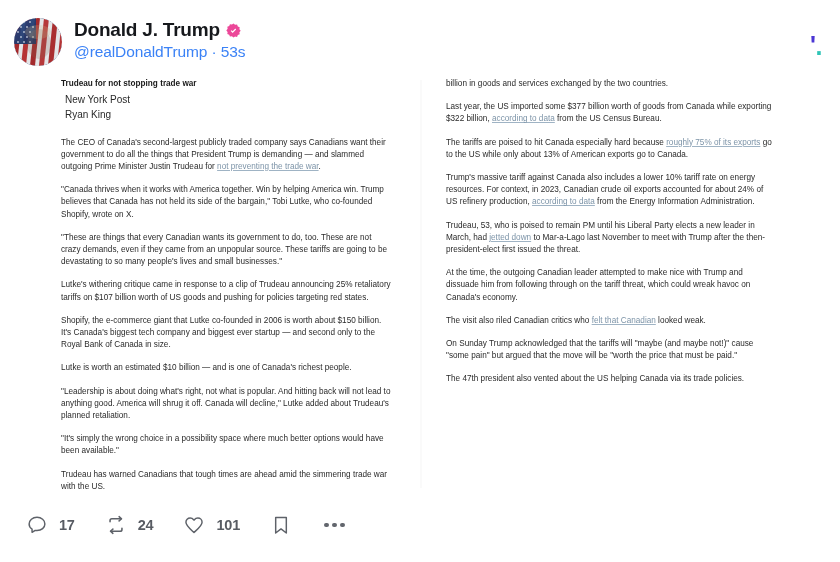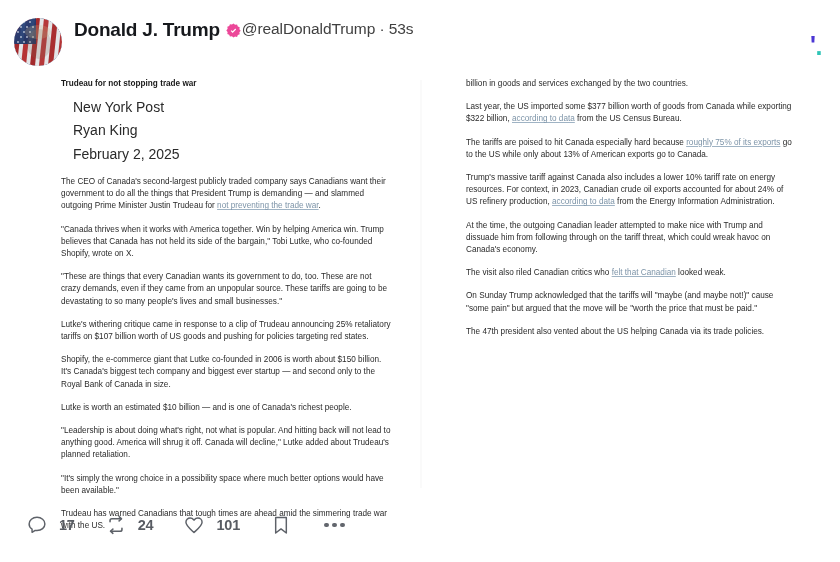--- a/index.html
+++ b/index.html
@@ -27,33 +27,33 @@
   .avatar {
     width: 48px; height: 48px;
     border-radius: 50%;
     overflow: hidden;
     flex: 0 0 auto;
     background: #2a3b6e;
     position: relative;
   }
   .avatar svg { display: block; width: 48px; height: 48px; }
 
-  .namecol { display: flex; flex-direction: row; gap: 1px; padding-top: 1px; }
+  .namecol { display: flex; flex-direction: column; gap: 1px; padding-top: 1px; }
   .nameline { display: flex; align-items: center; gap: 6px; }
   .displayname {
     font-size: 19px;
     font-weight: bold;
     color: #16181c;
     letter-spacing: -0.2px;
     line-height: 22px;
   }
   .verified { width: 15px; height: 15px; display: block; }
   .handleline {
     font-size: 15.5px;
-    color: #404040;
+    color: #3b82f6;
     line-height: 20px;
     letter-spacing: -0.1px;
   }
 
   
   .brand {
     position: absolute;
     right: 18px; top: 33px;
     display: flex;
     align-items: baseline;
@@ -79,41 +79,41 @@
     left: 0; top: 78px;
     width: 795px;
     height: 418px;
   }
   .col {
     position: absolute;
     top: 0;
     width: 330px;
   }
   .col-left  { left: 61px; }
-  .col-right { left: 466px; }
+  .col-right { left: 446px; }
 
   .divider {
     position: absolute;
     left: 420px; top: 2px;
     width: 2px; height: 408px;
     background: #fafafa;
   }
 
   .art-title {
     font-size: 8.2px;
     font-weight: bold;
     color: #1a1a1a;
     line-height: 11.5px;
     margin: 0 0 0 0;
   }
   .art-meta {
-    font-size: 14px;
+    font-size: 10px;
     color: #2a2a2a;
     line-height: 11.5px;
-    margin: 12px;
+    margin: 4px;
   }
   .para {
     font-size: 8.2px;
     color: #2a2a2a;
     line-height: 12.2px;
     margin: 0 0 11px 0;
     text-align: left;
   }
   .para.first { margin-top: 16px; }
   a.lnk {
@@ -236,40 +236,40 @@
       <span class="end-dot">.</span>
   </div>
 
   <div class="article">
     <div class="divider"></div>
 
     <div class="col col-left">
       <div class="art-title">Trudeau for not stopping trade war</div>
       <div class="art-meta">New York Post</div>
       <div class="art-meta">Ryan King</div>
-      <div class="art-meta">February 2, 2025</div>
       <div id="left-body">
           <div class="para first">The CEO of Canada's second-largest publicly traded company says Canadians want their government to do all the things that President Trump is demanding — and slammed outgoing Prime Minister Justin Trudeau for <a class="lnk" href="#">not preventing the trade war</a>.</div>
           <div class="para">"Canada thrives when it works with America together. Win by helping America win. Trump believes that Canada has not held its side of the bargain," Tobi Lutke, who co-founded Shopify, wrote on X.</div>
           <div class="para">"These are things that every Canadian wants its government to do, too. These are not crazy demands, even if they came from an unpopular source. These tariffs are going to be devastating to so many people's lives and small businesses."</div>
           <div class="para">Lutke's withering critique came in response to a clip of Trudeau announcing 25% retaliatory tariffs on $107 billion worth of US goods and pushing for policies targeting red states.</div>
           <div class="para">Shopify, the e-commerce giant that Lutke co-founded in 2006 is worth about $150 billion. It's Canada's biggest tech company and biggest ever startup — and second only to the Royal Bank of Canada in size.</div>
           <div class="para">Lutke is worth an estimated $10 billion — and is one of Canada's richest people.</div>
           <div class="para">"Leadership is about doing what's right, not what is popular. And hitting back will not lead to anything good. America will shrug it off. Canada will decline," Lutke added about Trudeau's planned retaliation.</div>
           <div class="para">"It's simply the wrong choice in a possibility space where much better options would have been available."</div>
           <div class="para">Trudeau has warned Canadians that tough times are ahead amid the simmering trade war with the US.</div>
         </div>
     </div>
 
     <div class="col col-right">
       <div id="right-body">
           <div class="para">billion in goods and services exchanged by the two countries.</div>
           <div class="para">Last year, the US imported some $377 billion worth of goods from Canada while exporting $322 billion, <a class="lnk" href="#">according to data</a> from the US Census Bureau.</div>
           <div class="para">The tariffs are poised to hit Canada especially hard because <a class="lnk" href="#">roughly 75% of its exports</a> go to the US while only about 13% of American exports go to Canada.</div>
           <div class="para">Trump's massive tariff against Canada also includes a lower 10% tariff rate on energy resources. For context, in 2023, Canadian crude oil exports accounted for about 24% of US refinery production, <a class="lnk" href="#">according to data</a> from the Energy Information Administration.</div>
+          <div class="para">Trudeau, 53, who is poised to remain PM until his Liberal Party elects a new leader in March, had <a class="lnk" href="#">jetted down</a> to Mar-a-Lago last November to meet with Trump after the then-president-elect first issued the threat.</div>
           <div class="para">At the time, the outgoing Canadian leader attempted to make nice with Trump and dissuade him from following through on the tariff threat, which could wreak havoc on Canada's economy.</div>
           <div class="para">The visit also riled Canadian critics who <a class="lnk" href="#">felt that Canadian</a> looked weak.</div>
           <div class="para">On Sunday Trump acknowledged that the tariffs will "maybe (and maybe not!)" cause "some pain" but argued that the move will be "worth the price that must be paid."</div>
           <div class="para">The 47th president also vented about the US helping Canada via its trade policies.</div>
         </div>
     </div>
   </div>
 
   <div class="actions">
 

